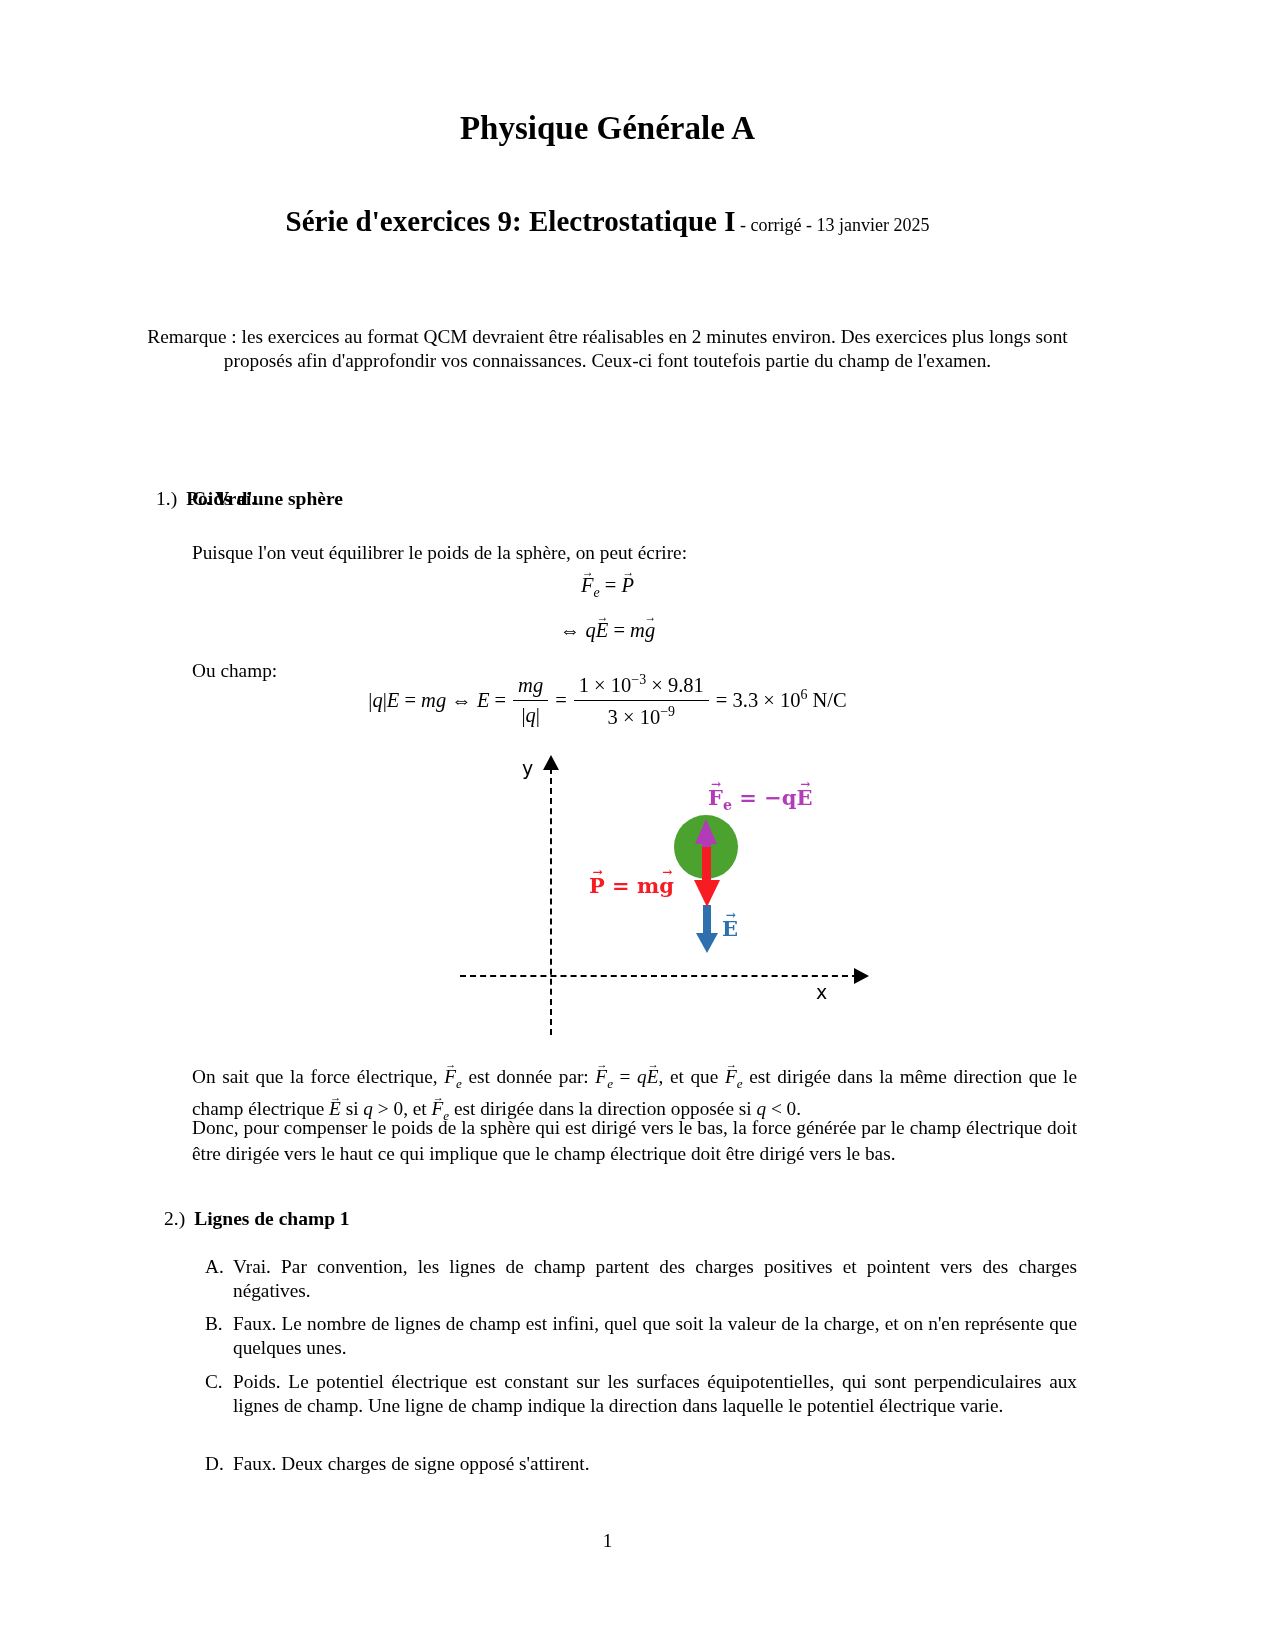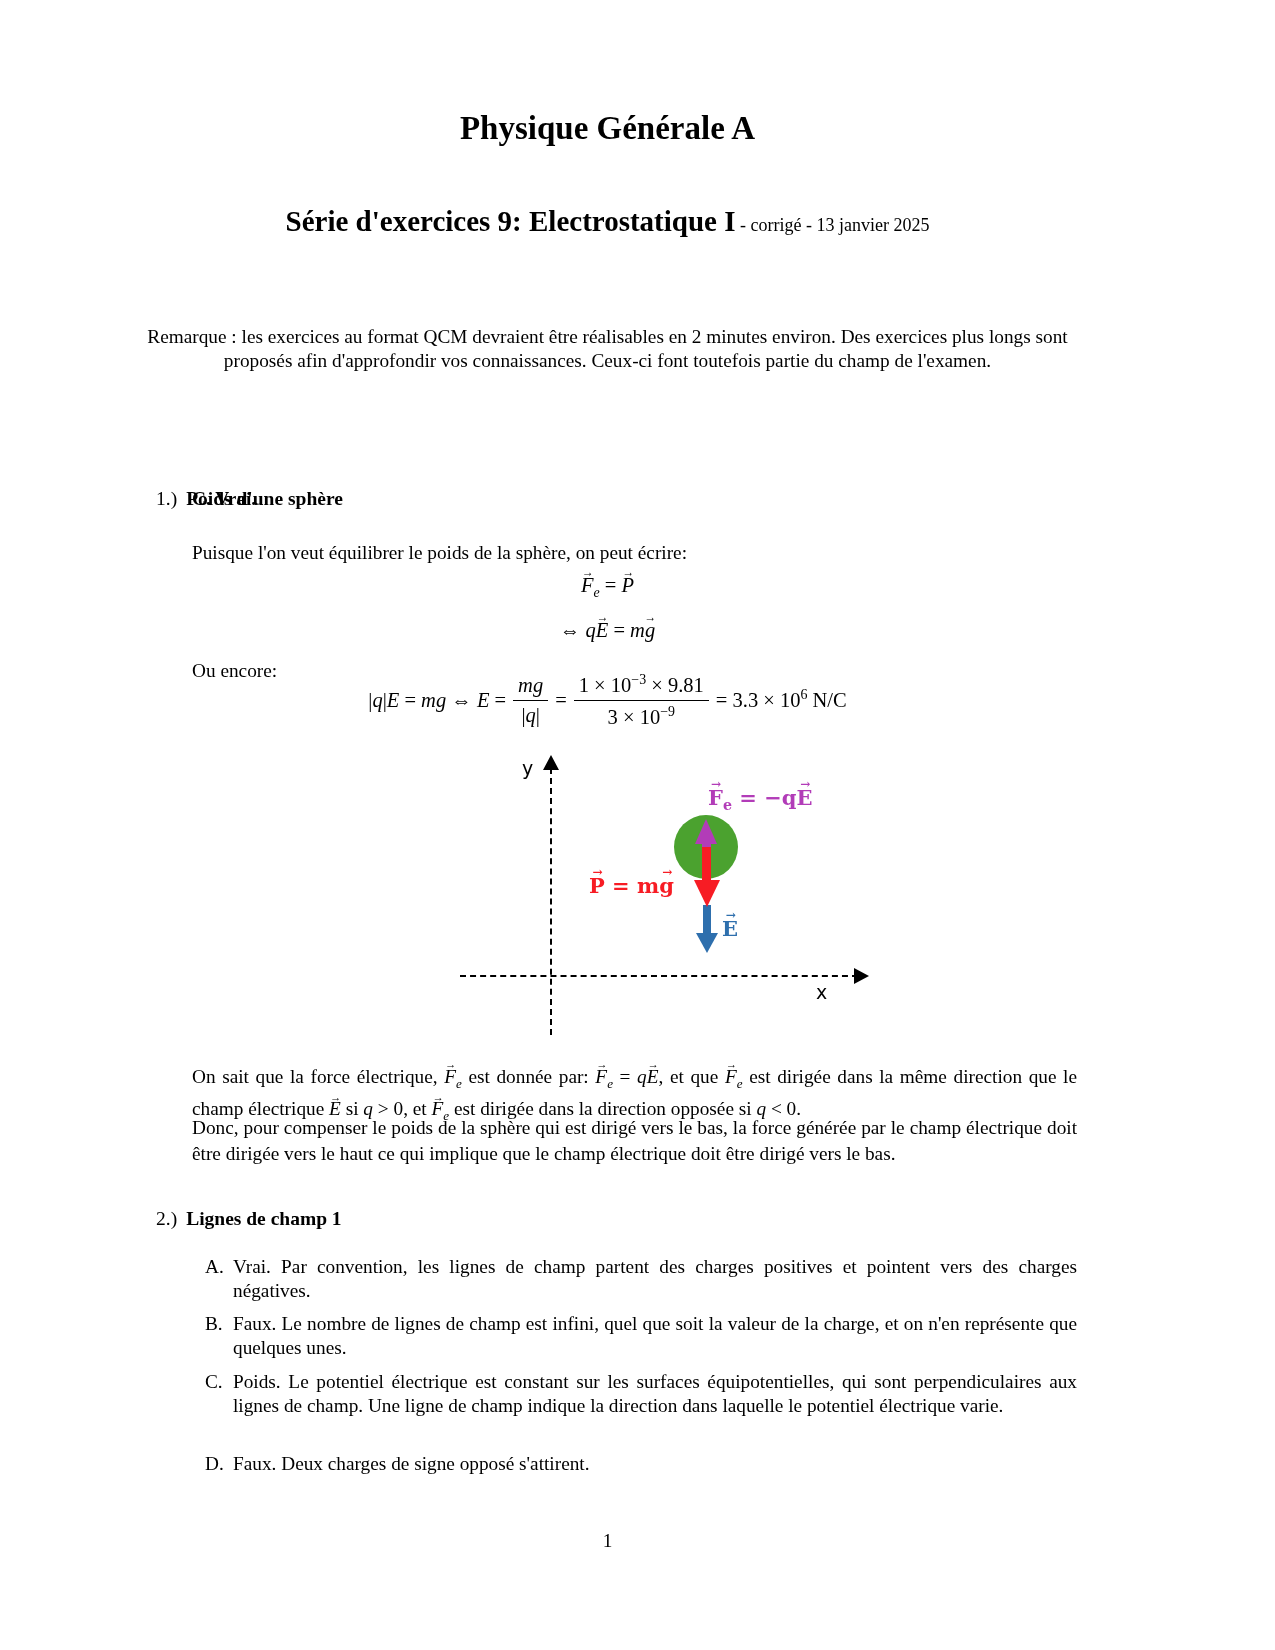--- a/index.html
+++ b/index.html
@@ -82,21 +82,21 @@
     <span class="h-num">1.)</span><span class="h-title">Poids d'une sphère</span>
   </div>
 
   <div class="abs body-line" style="top:488px;font-weight:bold;">C. Vrai.</div>
   <div class="abs body-line" style="top:542px;">Puisque l'on veut équilibrer le poids de la sphère, on peut écrire:</div>
 
   <div class="abs eq math" style="top:574px;"><span><span class="vec"><span class="vec-a">→</span><span class="vec-b">F</span></span><sub>e</sub><span> = </span><span class="vec"><span class="vec-a">→</span><span class="vec-b">P</span></span></span></div>
 
   <div class="abs eq math" style="top:619px;"><span><span>⇔ </span><i>q</i><span class="vec"><span class="vec-a">→</span><span class="vec-b">E</span></span><span> = </span><i>m</i><span class="vec"><span class="vec-a">→</span><span class="vec-b">g</span></span></span></div>
 
-  <div class="abs body-line" style="top:660px;">Ou encore:</div>
+  <div class="abs body-line" style="top:660px;">Ou champ:</div>
 
   <div class="abs eq math" style="top:674px;">
     <span><span>|</span><i>q</i><span>|</span><i>E</i><span> = </span><i>mg</i><span> ⇔ </span><i>E</i><span> =</span></span><span class="frac">
         <span class="fnum"><i>mg</i></span>
         <span class="fden"><span>|</span><i>q</i><span>|</span></span>
       </span><span><span>=</span></span><span class="frac">
         <span class="fnum"><span>1 × 10</span><sup>−3</sup><span> × 9.81</span></span>
         <span class="fden"><span>3 × 10</span><sup>−9</sup></span>
       </span><span><span>= 3.3 × 10</span><sup>6</sup><span> N/C</span></span>
   </div>
@@ -122,21 +122,21 @@
 
     <div class="fig-label lab-fe"><span class="vec"><span class="vec-a">→</span><span class="vec-b">F</span></span><sub>e</sub><span> = −q</span><span class="vec"><span class="vec-a">→</span><span class="vec-b">E</span></span></div>
     <div class="fig-label lab-p"><span class="vec"><span class="vec-a">→</span><span class="vec-b">P</span></span><span> = m</span><span class="vec"><span class="vec-a">→</span><span class="vec-b">g</span></span></div>
     <div class="fig-label lab-e"><span class="vec"><span class="vec-a">→</span><span class="vec-b">E</span></span></div>
   </div>
 
   <div class="abs para" style="top:1064px;"><span><span>On sait que la force électrique, </span><span class="vec"><span class="vec-a">→</span><span class="vec-b">F</span></span><sub>e</sub><span> est donnée par: </span><span class="vec"><span class="vec-a">→</span><span class="vec-b">F</span></span><sub>e</sub><span> = </span><i>q</i><span class="vec"><span class="vec-a">→</span><span class="vec-b">E</span></span><span>, et que </span><span class="vec"><span class="vec-a">→</span><span class="vec-b">F</span></span><sub>e</sub><span> est dirigée dans la même direction que le champ électrique </span><span class="vec"><span class="vec-a">→</span><span class="vec-b">E</span></span><span> si </span><i>q</i><span> &gt; 0, et </span><span class="vec"><span class="vec-a">→</span><span class="vec-b">F</span></span><sub>e</sub><span> est dirigée dans la direction opposée si </span><i>q</i><span> &lt; 0.</span></span></div>
 
   <div class="abs para" style="top:1115px;">Donc, pour compenser le poids de la sphère qui est dirigé vers le bas, la force générée par le champ électrique doit être dirigée vers le haut ce qui implique que le champ électrique doit être dirigé vers le bas.</div>
 
-  <div class="abs h-item" style="top:1208px;">
+  <div class="abs h-item" style="top:1208px;margin-left:8px;">
     <span class="h-num">2.)</span><span class="h-title">Lignes de champ 1</span>
   </div>
 
   <div class="abs qcm" style="top:1255px;">
     <span class="qcm-label">A.</span>
     <span class="qcm-text">Vrai. Par convention, les lignes de champ partent des charges positives et pointent vers des charges négatives.</span>
   </div>
   <div class="abs qcm" style="top:1312px;">
     <span class="qcm-label">B.</span>
     <span class="qcm-text">Faux. Le nombre de lignes de champ est infini, quel que soit la valeur de la charge, et on n'en représente que quelques unes.</span>

